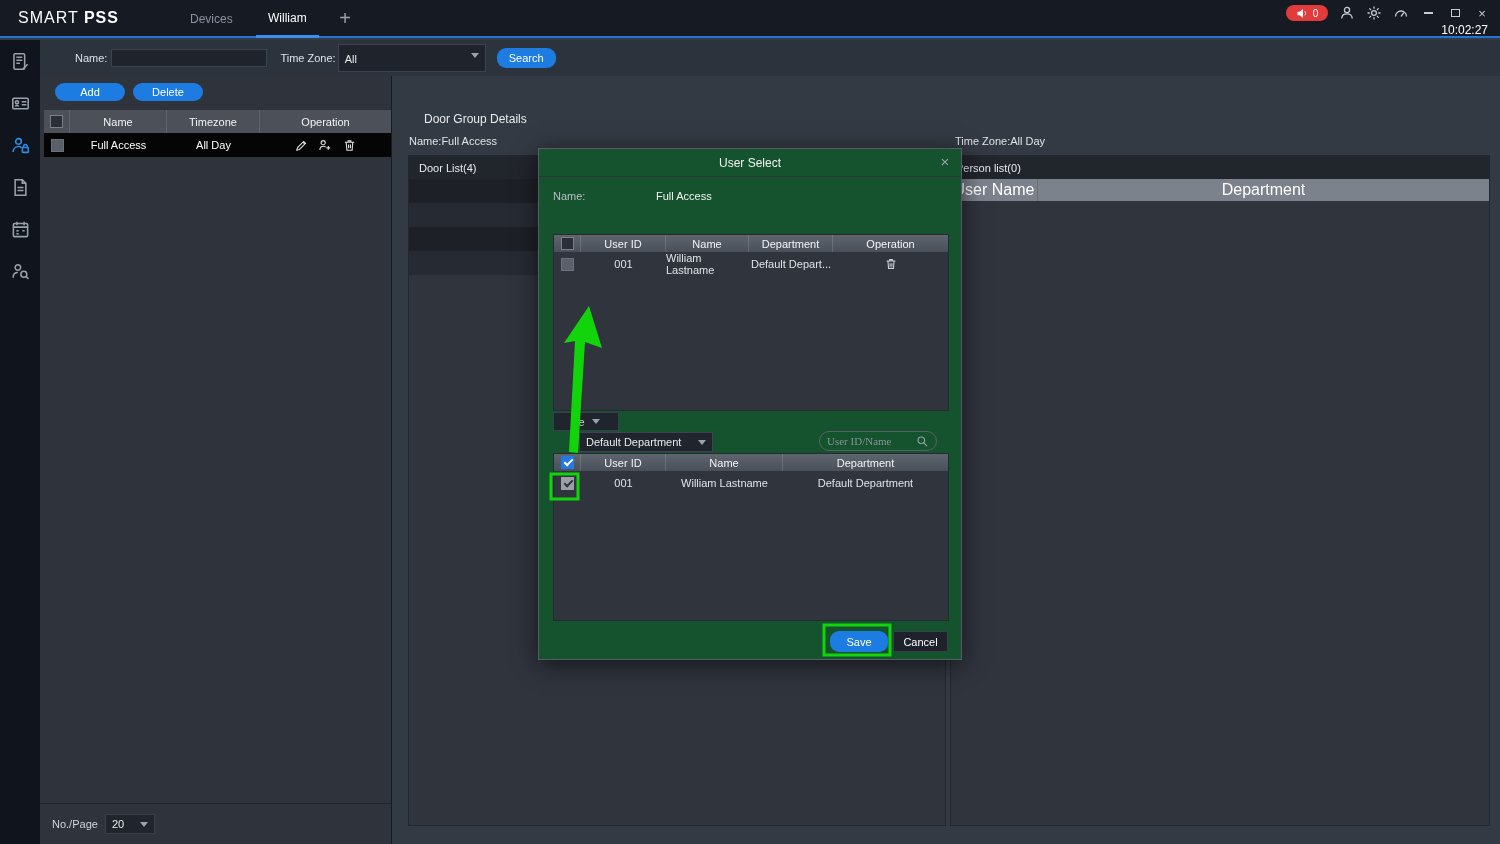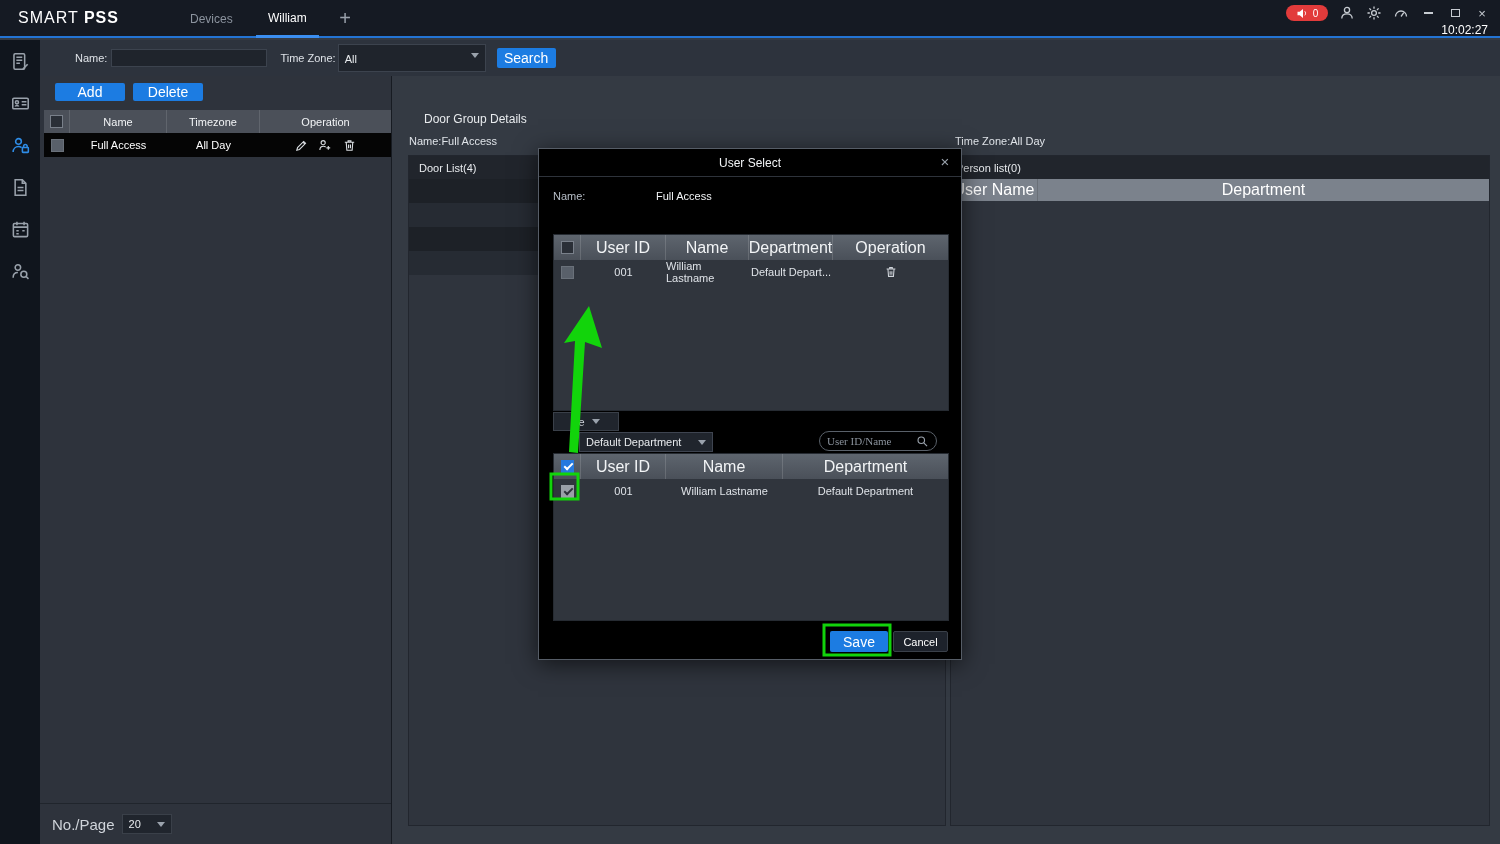--- a/index.html
+++ b/index.html
@@ -27,71 +27,71 @@
   .side-ic { width:20px; height:20px; margin-bottom:22px; display:flex; align-items:center; justify-content:center; }
 
   
   .searchbar { position:absolute; left:40px; top:40px; right:0; height:36px; background:#2d333d; display:flex; align-items:center; }
   .lbl { font-size:11px; color:#dfe3e8; }
   .lbl-name { margin-left:35px; }
   .txt-input { margin-left:4px; width:156px; height:18px; background:#1f242c; border:1px solid #3c434e; color:#e8ebee; padding:0 5px; font-size:11px; }
   .lbl-tz { margin-left:13px; }
   .dd { margin-left:2px; width:148px; height:28px; background:#1f242c; border:1px solid #3c434e; display:flex; justify-content:space-between; padding:8px 6px; font-size:11px; }
   .caret { width:0; height:0; border-left:4px solid transparent; border-right:4px solid transparent; border-top:5px solid #9aa2ac; }
-  .btn-blue { height:20px; background:#1c7ce2; color:#fff; border:none; border-radius:2px; font-size:14px; font-family:"Liberation Sans",sans-serif; padding:0 0; }
+  .btn-blue { height:20px; background:#1c7ce2; color:#fff; border:none; border-radius:9px; font-size:11px; font-family:"Liberation Sans",sans-serif; padding:0 0; }
   .btn-search { margin-left:11px; width:59px; }
 
   
   .left-panel { position:absolute; left:40px; top:76px; width:352px; bottom:0; background:#2e333c; border-right:1px solid #171b22; }
   .btn-add { position:absolute; left:15px; top:7px; width:70px; height:18px; }
   .btn-delete { position:absolute; left:93px; top:7px; width:70px; height:18px; }
   .gtable { position:absolute; left:4px; top:34px; width:347px; }
   .g-head { display:flex; height:23px; background:#4b5059; align-items:center; font-size:11px; color:#f2f4f6; }
   .g-head > div, .g-row > div { display:flex; align-items:center; justify-content:center; height:100%; }
   .col-cb { width:26px; }
   .col-name { width:97px; }
   .col-tz { width:93px; }
   .col-op { flex:1; }
   .g-head > div { border-right:1px solid rgba(255,255,255,.12); }
   .g-head > div:last-child { border-right:none; }
   .g-row { display:flex; height:24px; background:#050505; font-size:11px; color:#fff; }
   .op-icons { display:flex; gap:9px; align-items:center; }
   .pager { position:absolute; left:0; right:0; bottom:0; height:41px; border-top:1px solid #20252c; display:flex; align-items:center; }
-  .pager-label { margin-left:12px; font-size:15px; color:#cfd4da; }
+  .pager-label { margin-left:12px; font-size:11px; color:#cfd4da; }
   .pager-dd { margin-left:7px; width:50px; height:20px; background:#20252d; border:1px solid #3a4049; display:flex; align-items:center; justify-content:space-between; padding:0 6px; font-size:11px; }
 
   
   .content { position:absolute; left:392px; top:76px; right:0; bottom:0; background:#343a43; }
   .door-title { position:absolute; left:32px; top:36px; font-size:12px; color:#e8ebee; }
   .door-name { position:absolute; left:17px; top:59px; font-size:11px; color:#dfe3e8; }
   .tz-line { position:absolute; left:563px; top:59px; font-size:11px; color:#dfe3e8; z-index:1; }
   .door-box { position:absolute; left:16px; top:79px; width:538px; bottom:18px; background:#2f343d; border:1px solid #22262e; }
   .box-head { height:23px; background:#21252c; display:flex; align-items:center; padding-left:10px; font-size:11px; color:#e8ebee; }
   .d-row { height:24px; }
   .d-row:nth-child(even) { background:#1d2127; }
   .d-row:nth-child(odd) { background:#262b33; }
   .right-box { position:absolute; left:558px; right:10px; top:79px; bottom:18px; background:#2f343d; border:1px solid #22262e; }
   .p-head { height:23px; background:#21252c; display:flex; align-items:center; padding-left:5px; font-size:11px; color:#e8ebee; }
   .p-cols { display:flex; height:22px; background:#7b828c; color:#fff; font-size:16px; }
   .p-cols > div { display:flex; align-items:center; justify-content:center; border-right:1px solid #6a7078; }
   .pc-user { width:87px; }
   .pc-dept { flex:1; border-right:none !important; }
 
   
-  .dialog { position:absolute; left:538px; top:148px; width:424px; height:512px; background:#000000; border:1px solid #565d67; box-shadow:0 4px 22px rgba(0,0,0,.6); z-index:10; }
+  .dialog { position:absolute; left:538px; top:148px; width:424px; height:512px; background:#14532d; border:1px solid #565d67; box-shadow:0 4px 22px rgba(0,0,0,.6); z-index:10; }
   .dlg-title { height:28px; display:flex; align-items:center; justify-content:center; font-size:12px; color:#f2f4f6; border-bottom:1px solid #2e333b; position:relative; }
   .dlg-close { position:absolute; right:8px; top:4px; color:#9aa2ac; font-size:15px; width:16px; text-align:center; }
   .dlg-namerow { position:absolute; top:41px; left:14px; font-size:11px; color:#b7bec7; }
   .dlg-nameval { position:absolute; top:41px; left:117px; font-size:11px; color:#f2f4f6; }
   .ulist-bar { position:absolute; top:62px; left:14px; width:396px; height:23px; background:#343a42; display:flex; align-items:center; padding:0 6px 0 8px; font-size:11px; color:#e8ebee; }
   .ulist-icons { margin-left:auto; display:flex; gap:11px; align-items:center; }
   .dtable { position:absolute; left:14px; width:396px; background:#30353d; border:1px solid #262b32; }
   .upper-table { top:85px; height:177px; }
   .lower-table { top:304px; height:168px; }
-  .t-head { display:flex; height:25px; background:linear-gradient(#5e656e,#4a5059); font-size:16px; color:#f2f4f6; }
+  .t-head { display:flex; height:17px; background:linear-gradient(#5e656e,#4a5059); font-size:11px; color:#f2f4f6; }
   .t-head > div { display:flex; align-items:center; justify-content:center; height:100%; border-right:1px solid rgba(255,255,255,.14); }
   .t-head > div:last-child { border-right:none; }
   .t-row { display:flex; height:24px; font-size:11px; color:#dfe3e8; }
   .t-row > div { display:flex; align-items:center; justify-content:center; height:100%; }
   .u-cb { width:27px; } .u-id { width:85px; } .u-name { width:83px; } .u-dept { width:84px; } .u-op { flex:1; }
   .l-cb { width:27px; } .l-id { width:85px; } .l-name { width:117px; } .l-dept { flex:1; }
   .mode-dd { position:absolute; top:263px; left:14px; width:66px; height:19px; background:#20252d; border:1px solid #3a4049; display:flex; align-items:center; justify-content:center; gap:7px; font-size:11px; color:#cfd4da; }
   .dept-dd { position:absolute; top:283px; left:40px; width:134px; height:20px; background:#20252d; border:1px solid #3e4450; display:flex; align-items:center; justify-content:space-between; padding:0 6px; font-size:11px; color:#e8ebee; }
   .dlg-search { position:absolute; top:282px; left:280px; width:118px; height:20px; border:1px solid #596069; border-radius:10px; display:flex; align-items:center; padding:0 7px; }
   .dlg-search input { flex:1; width:80px; background:transparent; border:none; outline:none; color:#c3c9d0; font-size:11px; font-family:Liberation Serif, serif; }

